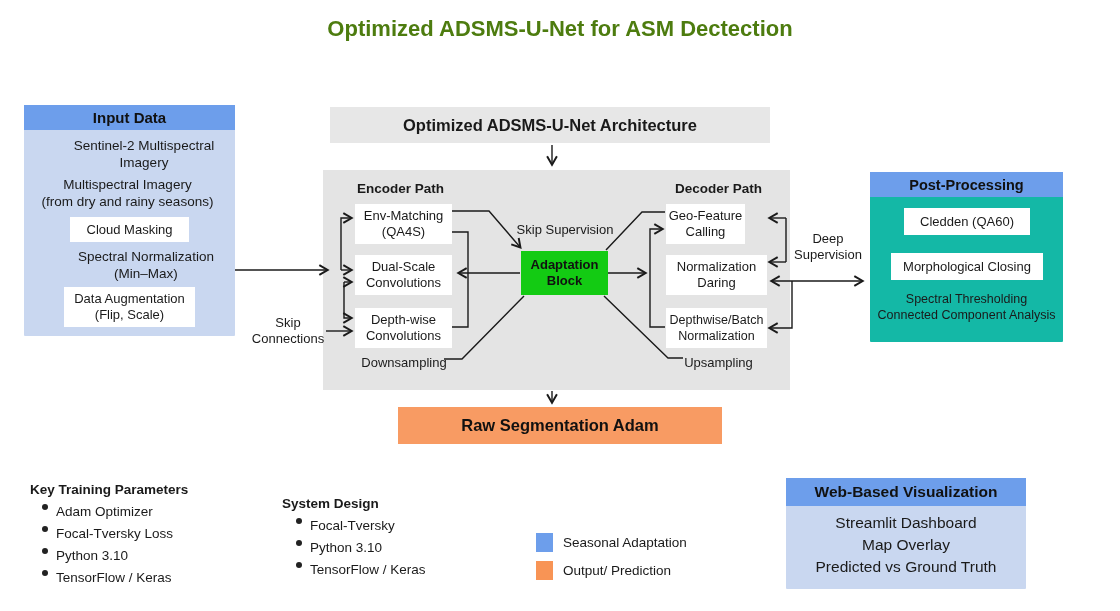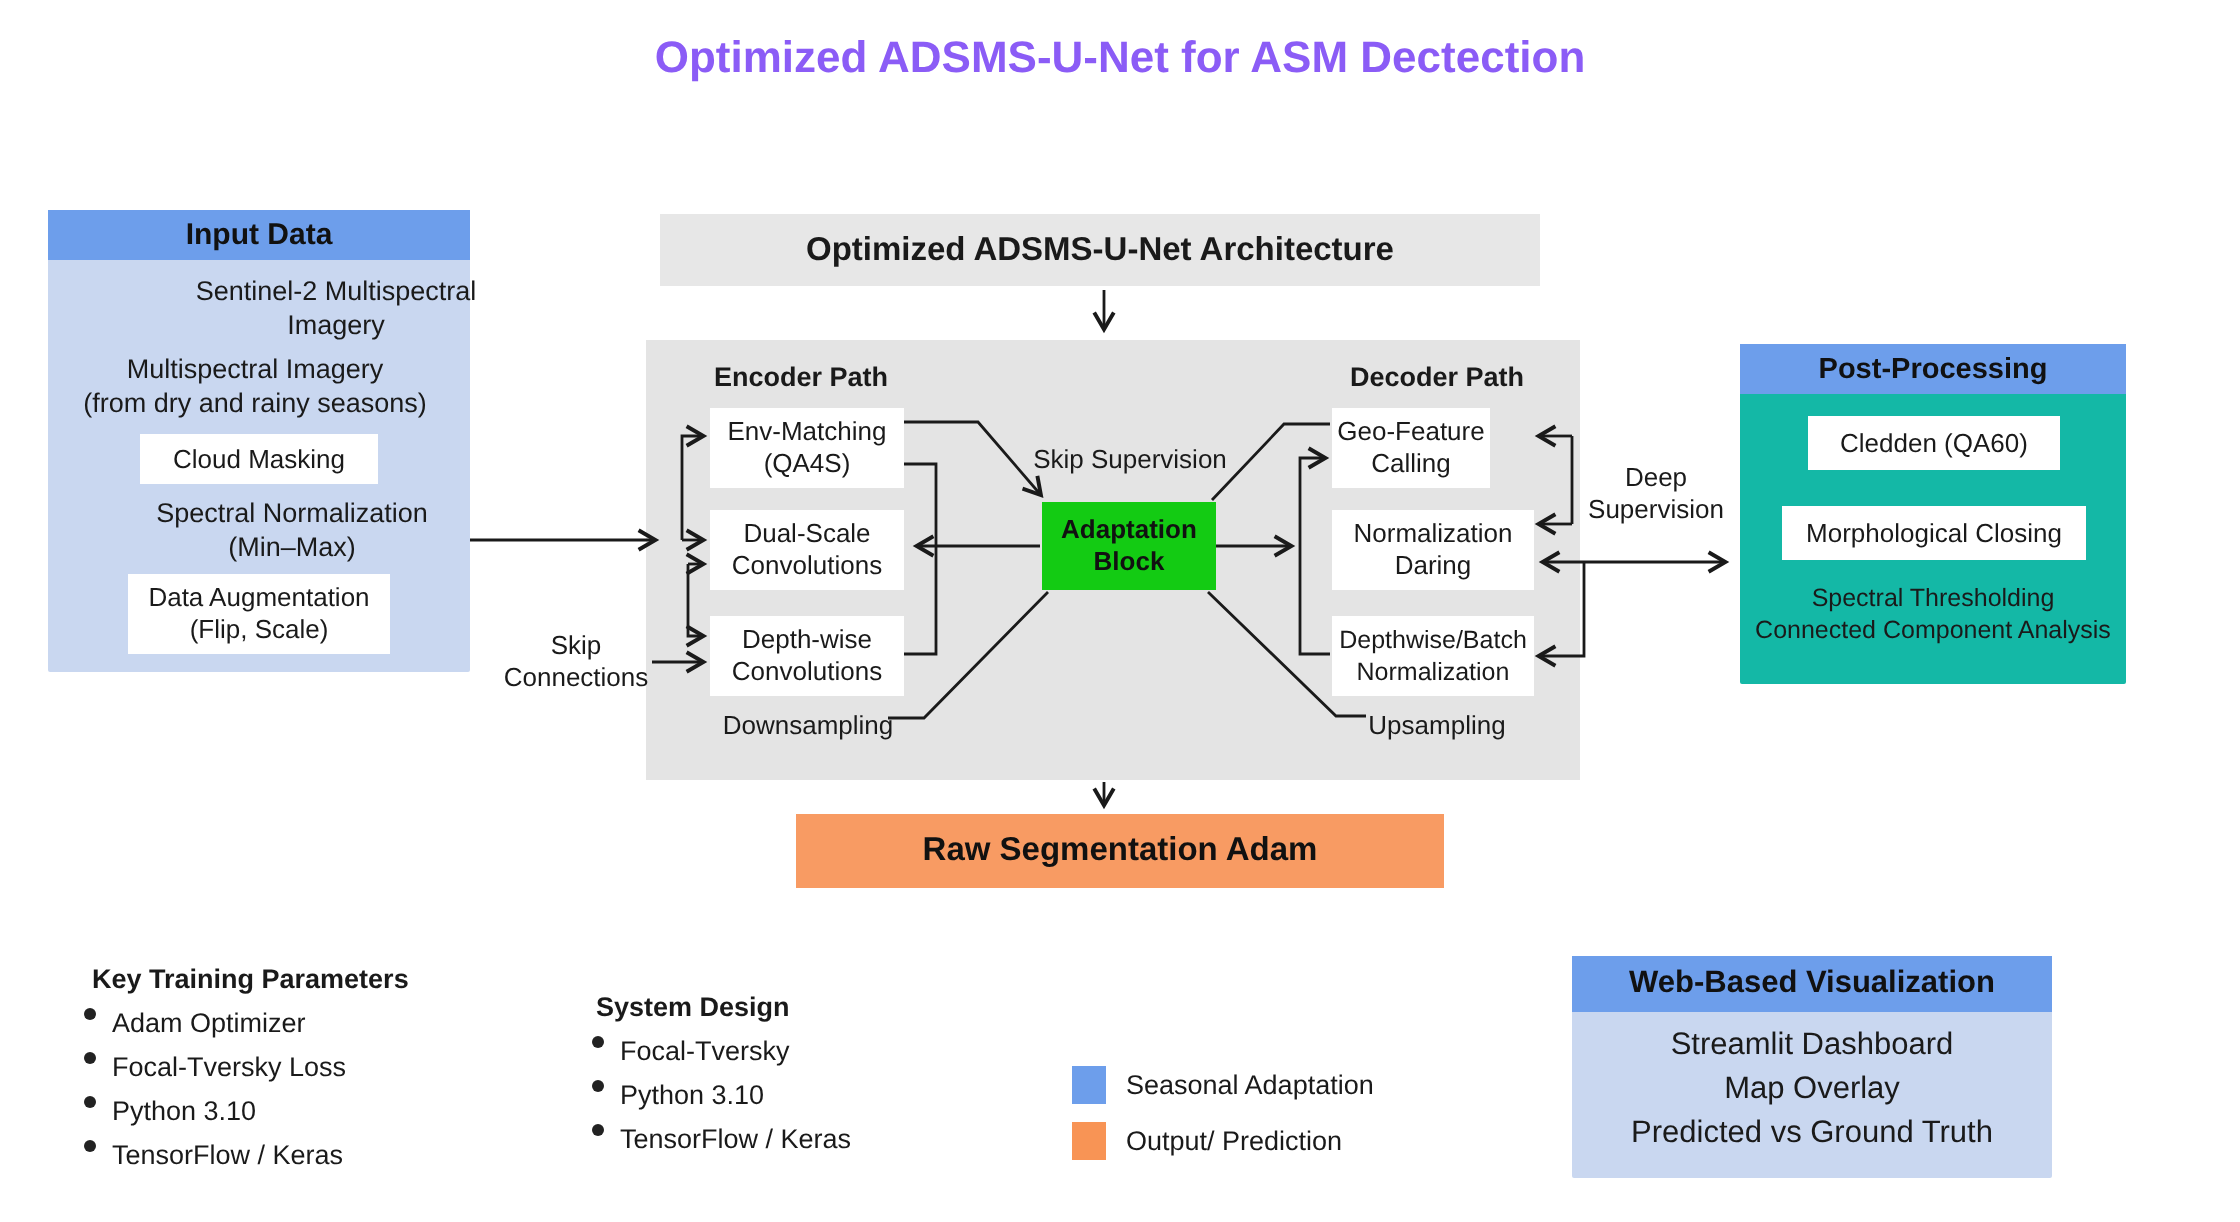--- a/index.html
+++ b/index.html
@@ -5,21 +5,21 @@
   html,body{margin:0;padding:0;background:#fff;}
   #canvas{
     position:relative;width:1120px;height:611px;background:#ffffff;
     font-family:"Liberation Sans", sans-serif;color:#1a1a1a;overflow:hidden;
   }
   .abs{position:absolute;}
   .ml{white-space:pre-line;}
   .center{text-align:center;}
 
   
-  .page-title{left:0;top:16px;width:1120px;text-align:center;font-size:22px;font-weight:bold;color:#8b5cf6;}
+  .page-title{left:0;top:16px;width:1120px;text-align:center;font-size:22px;font-weight:bold;color:#4d7c0f;}
 
   
   .panel-blue{background:#c9d7f0;border-radius:1px;}
   .panel-header{background:#6d9eeb;font-weight:bold;font-size:15px;display:flex;align-items:center;justify-content:center;color:#111;}
   .whitebox{background:#fff;display:flex;align-items:center;justify-content:center;font-size:13px;line-height:16px;text-align:center;}
 
   
   #input-panel{left:24px;top:105px;width:211px;height:231px;}
   #input-panel .panel-header{height:25px;}
   #input-panel .txt{font-size:13.5px;line-height:16.5px;}
@@ -36,21 +36,21 @@
 
   
   #post-panel{left:870px;top:172px;width:193px;height:170px;}
   #post-panel .panel-header{height:25px;font-size:14.5px;}
   #post-panel .txt{font-size:12.5px;line-height:16px;}
 
   
   #raw-mask{left:398px;top:407px;width:324px;height:37px;background:#f89b63;display:flex;align-items:center;justify-content:center;font-size:16.5px;font-weight:bold;color:#111;}
 
   
-  .sec-header{font-size:13.5px;font-weight:bold;margin-left:16px;}
+  .sec-header{font-size:13.5px;font-weight:bold;}
   .bullet-row{display:flex;align-items:flex-start;gap:8px;font-size:13.5px;margin-top:7px;}
   .dot{width:6px;height:6px;border-radius:50%;background:#222;flex:0 0 6px;}
 
   
   .legend-row{display:flex;align-items:center;gap:10px;font-size:13.5px;}
   .swatch{width:17px;height:19px;}
 
   
   #webviz{left:786px;top:478px;width:240px;height:111px;}
   #webviz .panel-header{height:28px;font-size:15.5px;}
@@ -60,21 +60,21 @@
 </style>
 </head>
 <body>
 
 <div id="canvas">
 
   <div class="abs page-title">Optimized ADSMS-U-Net for ASM Dectection</div>
 
   <div class="abs panel-blue" id="input-panel" style="background: rgb(201, 215, 240);">
     <div class="panel-header" style="background: rgb(109, 158, 235);">Input Data</div>
-    <div class="abs txt ml center" style="left:0;top:33px;width:240px;margin-left:24px;">Sentinel-2 Multispectral
+    <div class="abs txt ml center" style="left:0;top:33px;width:240px;">Sentinel-2 Multispectral
 Imagery</div>
     <div class="abs txt ml center" style="left:0;top:72px;width:207px;">Multispectral Imagery
 (from dry and rainy seasons)</div>
     <div class="abs whitebox" style="left:46px;top:112px;width:119px;height:25px;">Cloud Masking</div>
     <div class="abs txt ml center" style="left:0;top:144px;width:244px;">Spectral Normalization
 (Min–Max)</div>
     <div class="abs whitebox ml" style="left:40px;top:182px;width:131px;height:40px;">Data Augmentation
 (Flip, Scale)</div>
   </div>
 

